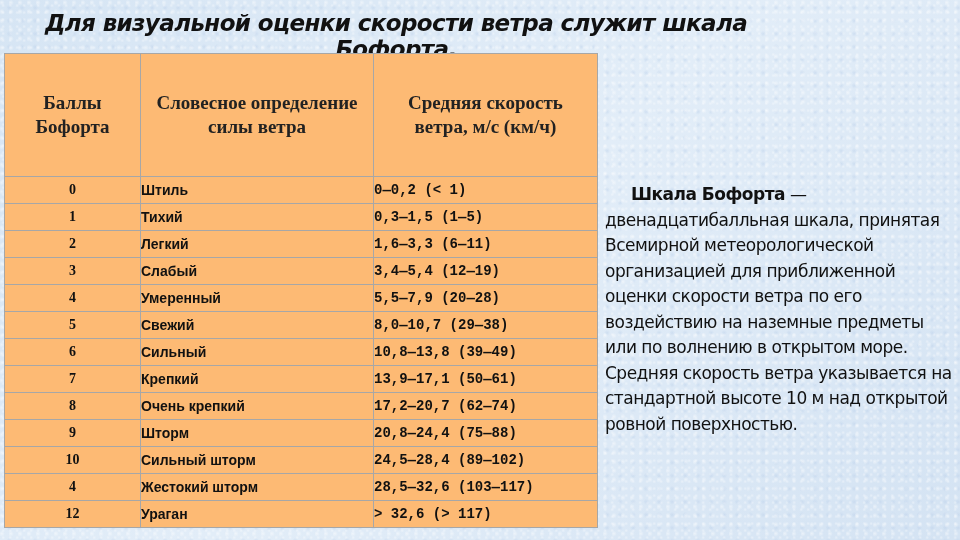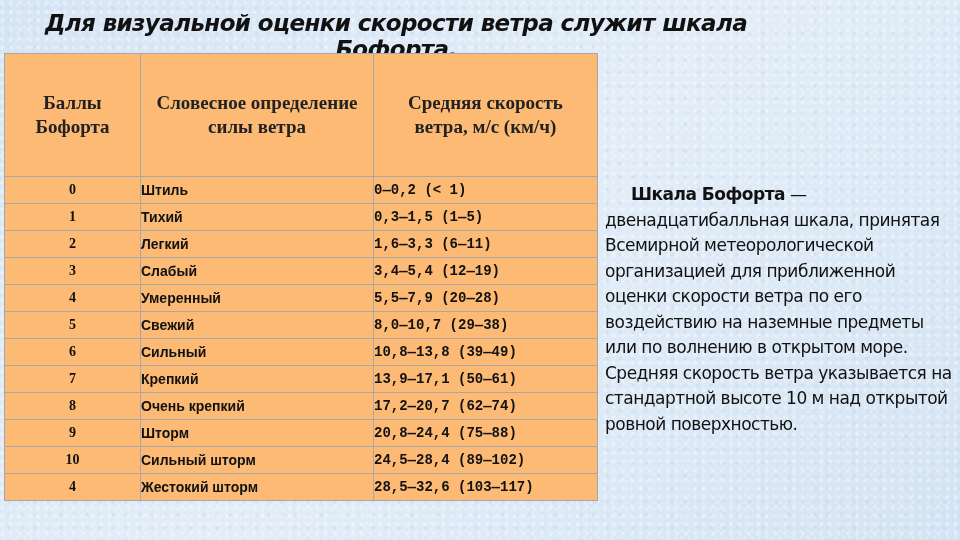--- a/index.html
+++ b/index.html
@@ -108,19 +108,24 @@
     <tr>
         <td class="c-num">10</td>
         <td class="c-name">Сильный шторм</td>
         <td class="c-speed">24,5—28,4 (89—102)</td>
       </tr>
     <tr>
         <td class="c-num">4</td>
         <td class="c-name">Жестокий шторм</td>
         <td class="c-speed">28,5—32,6 (103—117)</td>
       </tr>
+    <tr>
+        <td class="c-num">12</td>
+        <td class="c-name">Ураган</td>
+        <td class="c-speed">&gt; 32,6 (&gt; 117)</td>
+      </tr>
   </tbody>
 </table>
 
 <div class="side">
   <b>Шкала Бофорта</b><span> — двенадцатибалльная шкала, принятая Всемирной метеорологической организацией для приближенной оценки скорости ветра по его воздействию на наземные предметы или по волнению в открытом море.</span><br>
   <span>Средняя скорость ветра указывается на стандартной высоте 10 м над открытой ровной поверхностью.</span>
 </div>
 
 </body></html>

